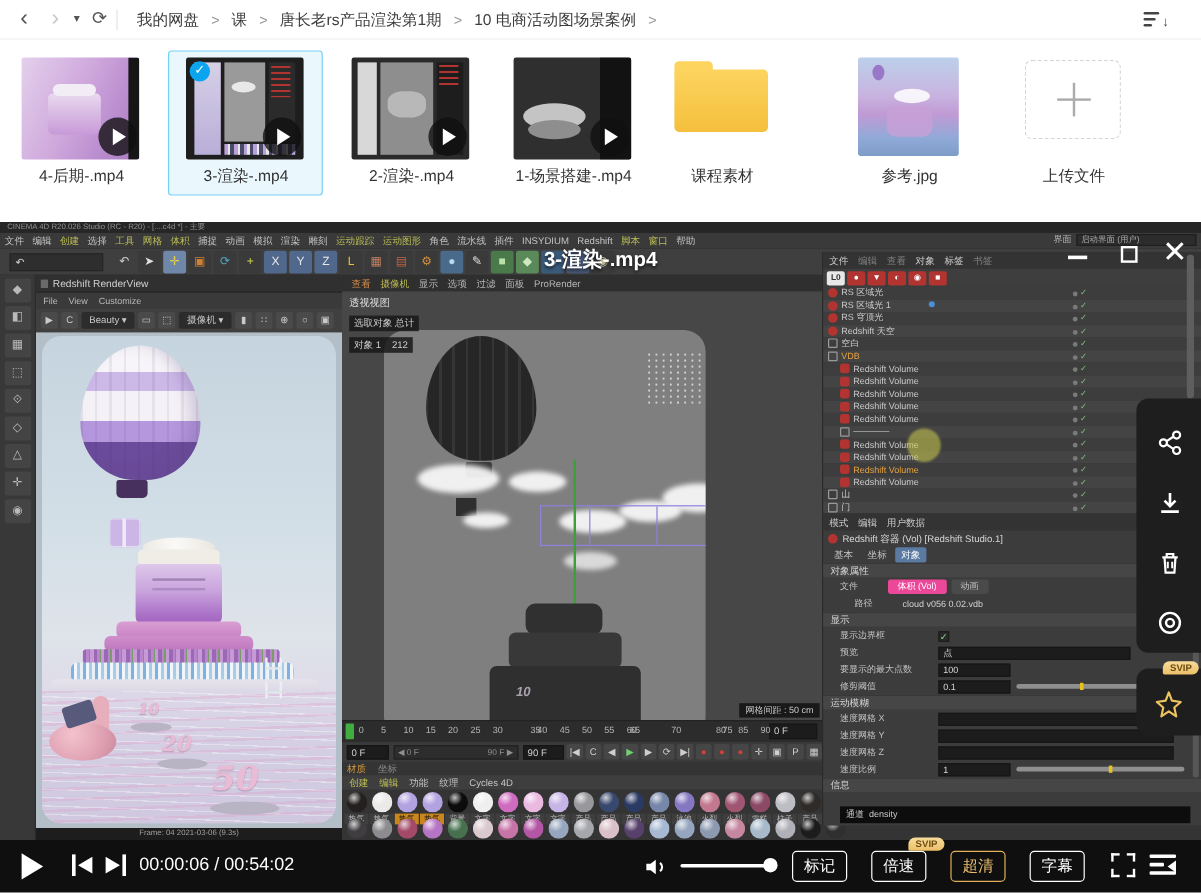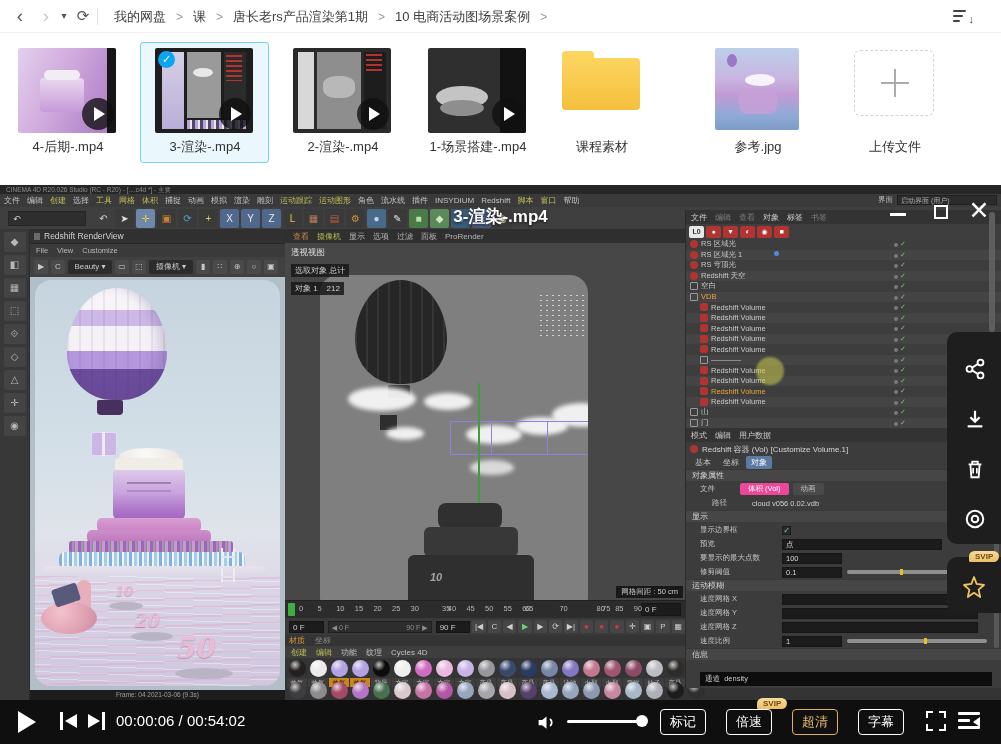--- a/index.html
+++ b/index.html
@@ -861,21 +861,21 @@
     </div>
 
     <div id="am">
       <div id="am-menu">
           <span>模式</span>
           <span>编辑</span>
           <span>用户数据</span>
         </div>
       <div id="am-objline">
         <div class="ic"></div>
-        <span>Redshift 容器 (Vol) [Customize Volume.1]</span>
+        <span>Redshift 容器 (Vol) [Redshift Studio.1]</span>
       </div>
       <div id="am-tabs">
           <span>基本</span>
           <span>坐标</span>
           <span class="on">对象</span>
         </div>
       <div id="am-body">
           <div class="sechead" style="top: 41px;">对象属性</div>
           <div class="arow" style="top: 54px;">
             <div class="lab" style="width: 40px;">文件</div>

